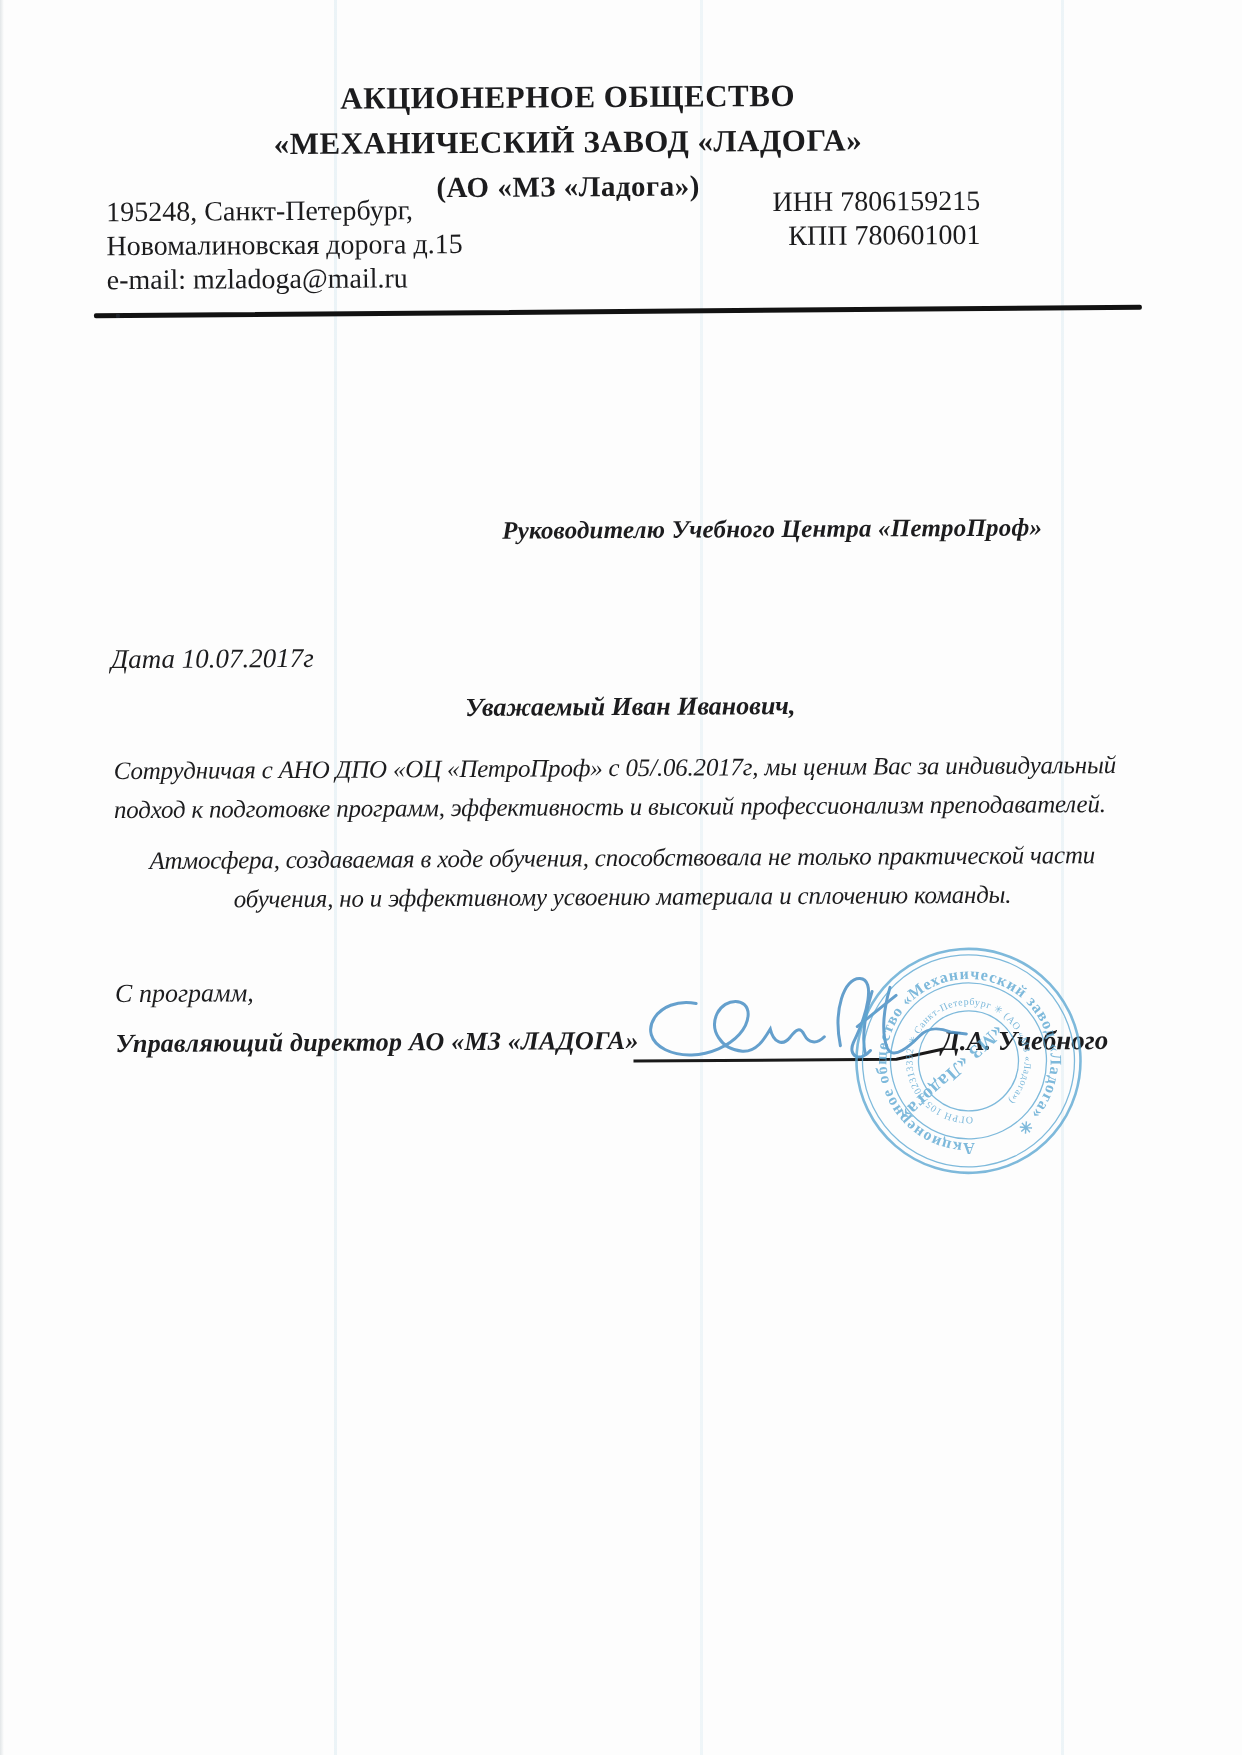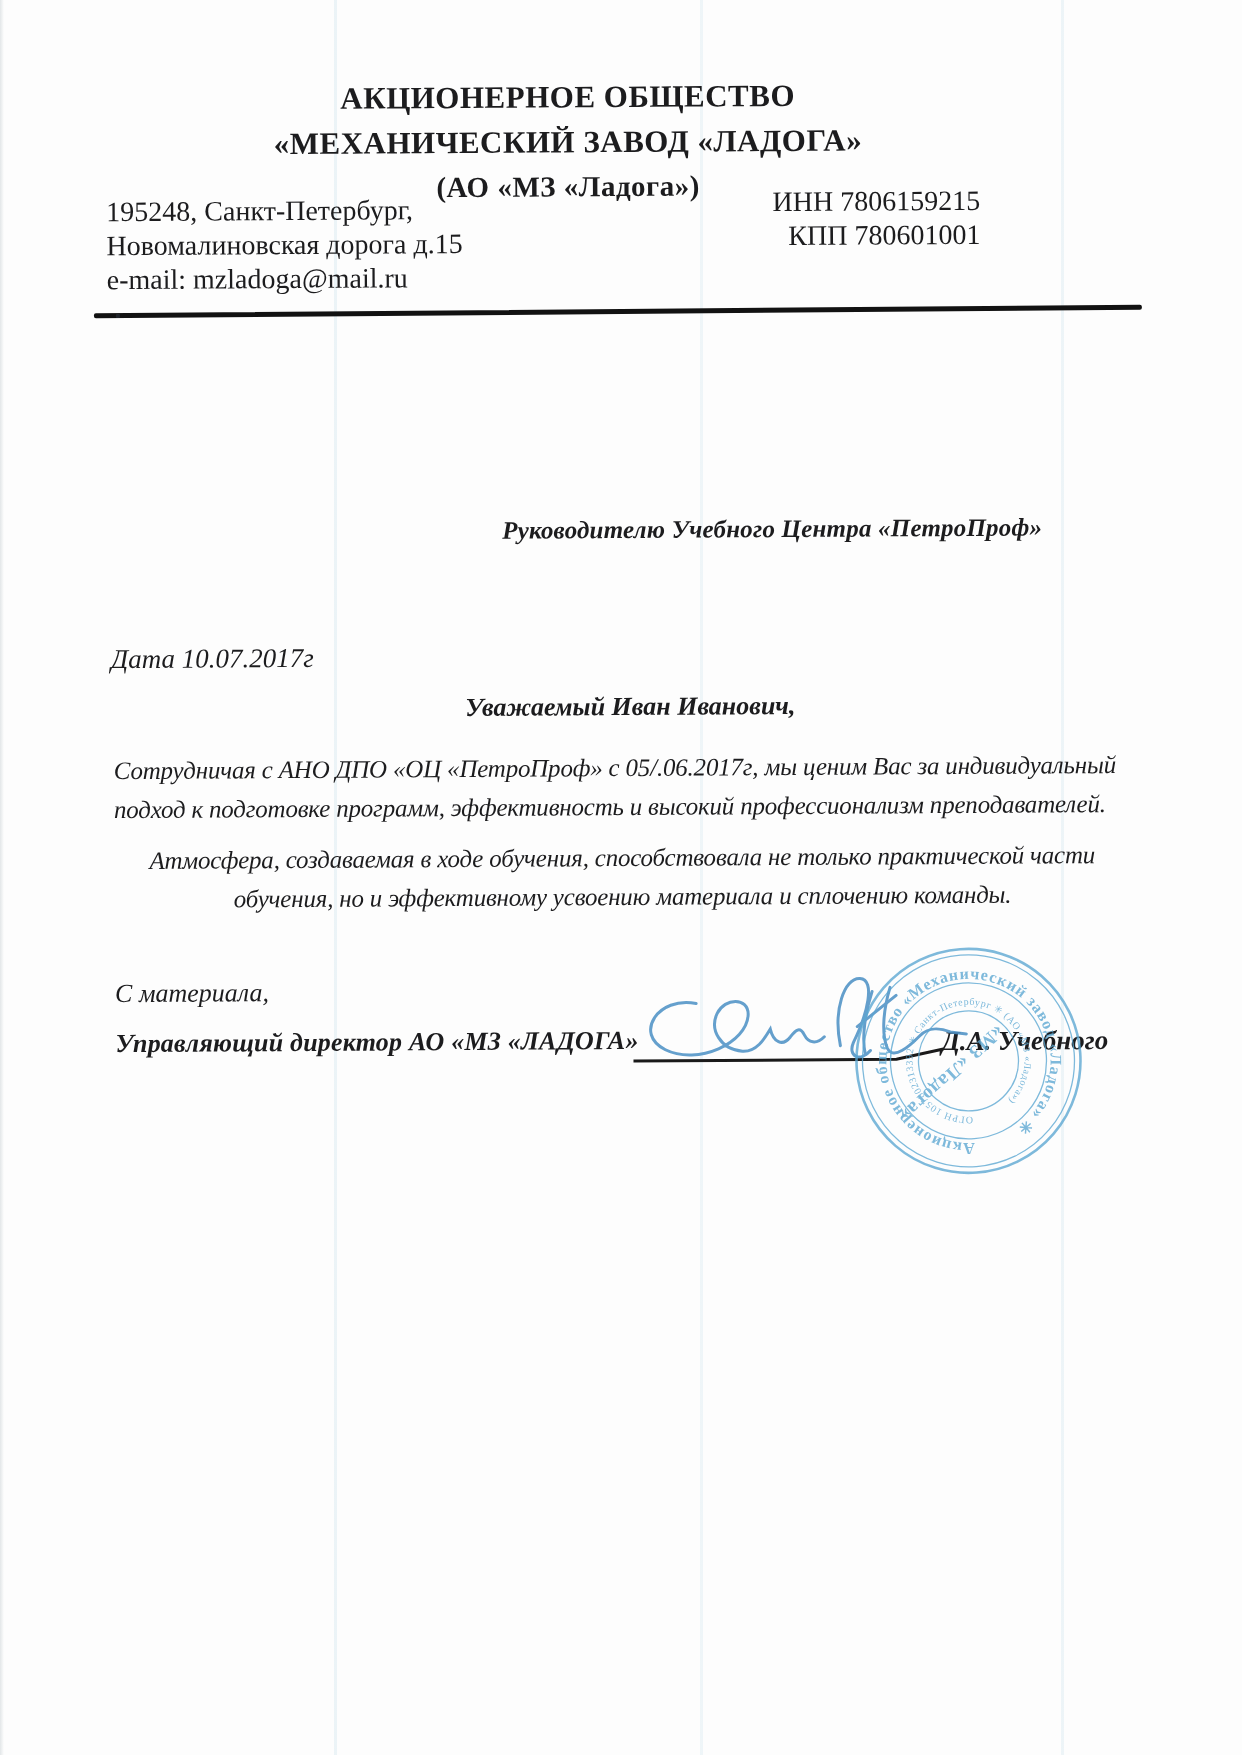--- a/index.html
+++ b/index.html
@@ -80,21 +80,21 @@
     <div class="abs para para1">
       <div class="nowrap">Сотрудничая с АНО ДПО «ОЦ «ПетроПроф» с 05/.06.2017г, мы ценим Вас за индивидуальный</div>
       <div class="nowrap">подход к подготовке программ, эффективность и высокий профессионализм преподавателей.</div>
     </div>
 
     <div class="abs para para2">
       <div class="nowrap">Атмосфера, создаваемая в ходе обучения, способствовала не только практической части</div>
       <div class="nowrap">обучения, но и эффективному усвоению материала и сплочению команды.</div>
     </div>
 
-    <div class="abs closing nowrap">С материала,</div>
+    <div class="abs closing nowrap">С программ,</div>
     <div class="abs director nowrap">Управляющий директор АО «МЗ «ЛАДОГА»</div>
     <div class="abs sig-name nowrap">Д.А. Учебного</div>
 
     <div class="speck" style="left:117px;top:311px;width:4px;height:4px;"></div>
 
     <svg class="overlay" viewBox="0 0 1242 1755">
 
       <path d="M 630 1061 L 893 1061 L 940 1051" fill="none" stroke="#1a1a1a" stroke-width="3"></path>
 
       <g stroke="#4a8fc4" stroke-width="3" fill="none" stroke-linecap="round" opacity="0.85">

